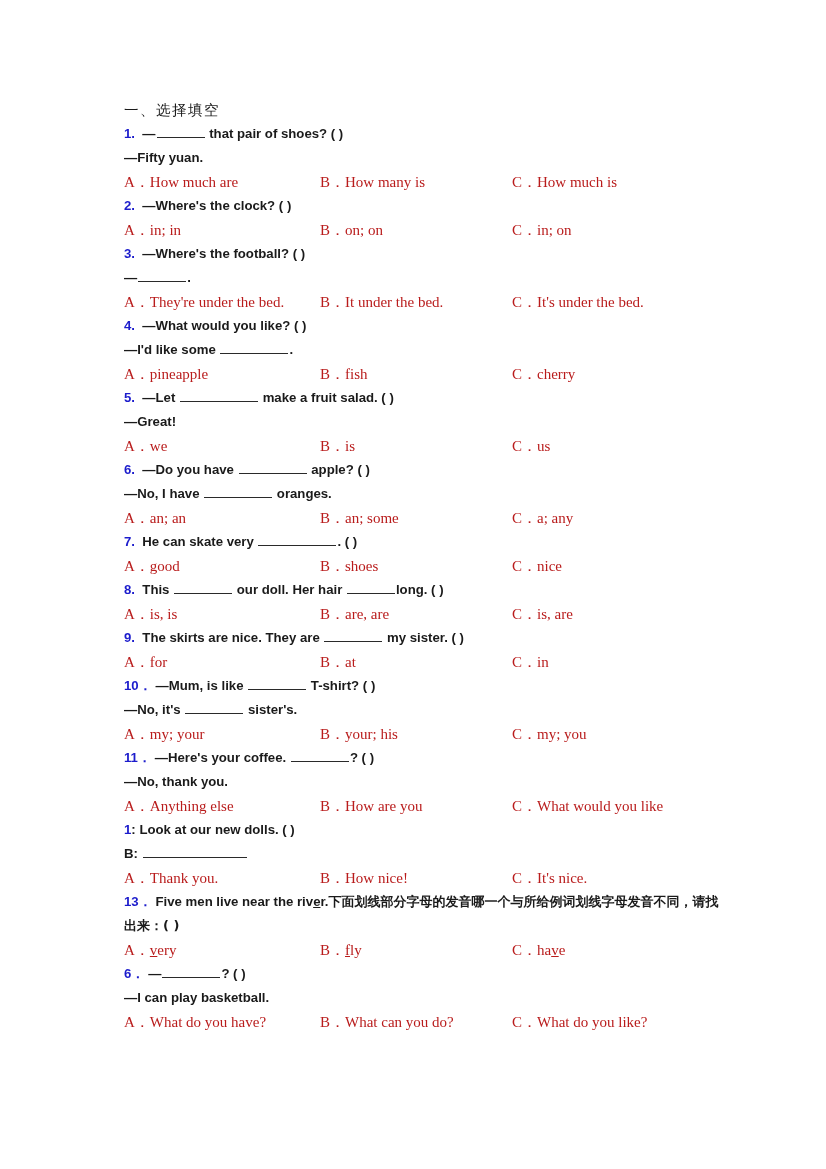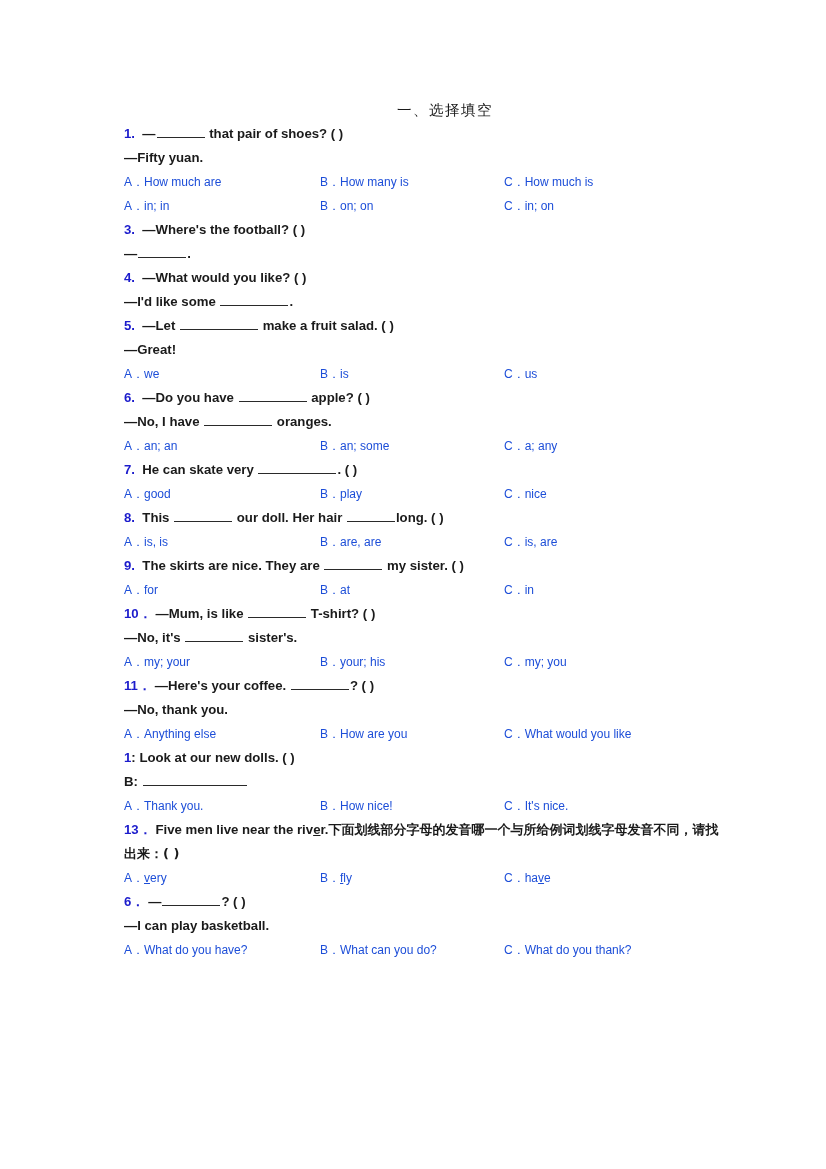--- a/index.html
+++ b/index.html
@@ -22,53 +22,53 @@
     padding: 98px 60px 0 124px;
     background: #ffffff;
   }
   .section-title {
     font-size: 14.5px;
     line-height: 24px;
     letter-spacing: 1.5px;
     color: #1a1a1a;
     margin: 0 0 0 0;
     white-space: nowrap;
-    text-align: center;
   }
   .qline {
     font-size: 13.2px;
     line-height: 24px;
     white-space: nowrap;
     color: #1a1a1a;
     font-weight: bold;
   }
   .qline.wrapline {
     white-space: normal;
     max-width: 600px;
   }
   .qnum {
     color: #1c1ccc;
     font-size: 13.2px;
   }
   .opts {
     display: block;
-    font-size: 12px;
+    font-size: 15px;
     line-height: 24px;
     position: relative;
     height: 24px;
     white-space: nowrap;
-    color: #1d4ed8;
+    color: #b91c1c;
+    font-family: Liberation Serif, serif;
   }
   .opt {
     position: absolute;
     top: 0;
   }
   .opt-a { left: 0px; }
   .opt-b { left: 196px; }
-  .opt-c { left: 380px; }
+  .opt-c { left: 388px; }
   .opt-letter {
     display: inline-block;
     min-width: 17px;
   }
   .blank {
     display: inline-block;
     border-bottom: 1px solid #2a2a2a;
     vertical-align: baseline;
     height: 0.92em;
     margin: 0 1px;
@@ -95,52 +95,63 @@
   <div class="section-title">一、选择填空</div>
 
   <div class="qline"><span class="qnum">1.</span>&nbsp;&nbsp;<span>—</span><span class="blank b-s"></span><span> that pair of shoes? (    )</span></div>
   <div class="qline">—Fifty yuan.</div>
   <div class="opts">
     <span class="opt opt-a"><span class="opt-letter">A．</span><span>How much are</span></span>
     <span class="opt opt-b"><span class="opt-letter">B．</span><span>How many is</span></span>
     <span class="opt opt-c"><span class="opt-letter">C．</span><span>How much is</span></span>
   </div>
 
+  <div class="qline"><span class="qnum">2.</span>&nbsp;&nbsp;<span>—Where's the clock? (  )</span></div>
   <div class="opts">
     <span class="opt opt-a"><span class="opt-letter">A．</span><span>in; in</span></span>
     <span class="opt opt-b"><span class="opt-letter">B．</span><span>on; on</span></span>
     <span class="opt opt-c"><span class="opt-letter">C．</span><span>in; on</span></span>
   </div>
 
   <div class="qline"><span class="qnum">3.</span>&nbsp;&nbsp;<span>—Where's the football? (  )</span></div>
   <div class="qline"><span>—</span><span class="blank b-s"></span><span>.</span></div>
+  <div class="opts">
+    <span class="opt opt-a"><span class="opt-letter">A．</span><span>They're under the bed.</span></span>
+    <span class="opt opt-b"><span class="opt-letter">B．</span><span>It under the bed.</span></span>
+    <span class="opt opt-c"><span class="opt-letter">C．</span><span>It's under the bed.</span></span>
+  </div>
 
   <div class="qline"><span class="qnum">4.</span>&nbsp;&nbsp;<span>—What would you like? (  )</span></div>
   <div class="qline"><span>—I'd like some </span><span class="blank b-l"></span><span>.</span></div>
+  <div class="opts">
+    <span class="opt opt-a"><span class="opt-letter">A．</span><span>pineapple</span></span>
+    <span class="opt opt-b"><span class="opt-letter">B．</span><span>fish</span></span>
+    <span class="opt opt-c"><span class="opt-letter">C．</span><span>cherry</span></span>
+  </div>
 
   <div class="qline"><span class="qnum">5.</span>&nbsp;&nbsp;<span>—Let </span><span class="blank b-xl"></span><span> make a fruit salad. (  )</span></div>
   <div class="qline">—Great!</div>
   <div class="opts">
     <span class="opt opt-a"><span class="opt-letter">A．</span><span>we</span></span>
     <span class="opt opt-b"><span class="opt-letter">B．</span><span>is</span></span>
     <span class="opt opt-c"><span class="opt-letter">C．</span><span>us</span></span>
   </div>
 
   <div class="qline"><span class="qnum">6.</span>&nbsp;&nbsp;<span>—Do you have </span><span class="blank b-l"></span><span> apple? (    )</span></div>
   <div class="qline"><span>—No, I have </span><span class="blank b-l"></span><span> oranges.</span></div>
   <div class="opts">
     <span class="opt opt-a"><span class="opt-letter">A．</span><span>an; an</span></span>
     <span class="opt opt-b"><span class="opt-letter">B．</span><span>an; some</span></span>
     <span class="opt opt-c"><span class="opt-letter">C．</span><span>a; any</span></span>
   </div>
 
   <div class="qline"><span class="qnum">7.</span>&nbsp;&nbsp;<span>He can skate very </span><span class="blank b-xl"></span><span>. (    )</span></div>
   <div class="opts">
     <span class="opt opt-a"><span class="opt-letter">A．</span><span>good</span></span>
-    <span class="opt opt-b"><span class="opt-letter">B．</span><span>play</span></span>
+    <span class="opt opt-b"><span class="opt-letter">B．</span><span>shoes</span></span>
     <span class="opt opt-c"><span class="opt-letter">C．</span><span>nice</span></span>
   </div>
 
   <div class="qline"><span class="qnum">8.</span>&nbsp;&nbsp;<span>This </span><span class="blank b-m"></span><span> our doll. Her hair </span><span class="blank b-s"></span><span>long. (  )</span></div>
   <div class="opts">
     <span class="opt opt-a"><span class="opt-letter">A．</span><span>is, is</span></span>
     <span class="opt opt-b"><span class="opt-letter">B．</span><span>are, are</span></span>
     <span class="opt opt-c"><span class="opt-letter">C．</span><span>is, are</span></span>
   </div>
 
@@ -180,16 +191,16 @@
     <span class="opt opt-a"><span class="opt-letter">A．</span><span class="ul">v</span><span>ery</span></span>
     <span class="opt opt-b"><span class="opt-letter">B．</span><span class="ul">f</span><span>ly</span></span>
     <span class="opt opt-c"><span class="opt-letter">C．</span><span>ha</span><span class="ul">v</span><span>e</span></span>
   </div>
 
   <div class="qline"><span class="qnum">6．</span>&nbsp;<span>—</span><span class="blank b-m"></span><span>? (  )</span></div>
   <div class="qline">—I can play basketball.</div>
   <div class="opts">
     <span class="opt opt-a"><span class="opt-letter">A．</span><span>What do you have?</span></span>
     <span class="opt opt-b"><span class="opt-letter">B．</span><span>What can you do?</span></span>
-    <span class="opt opt-c"><span class="opt-letter">C．</span><span>What do you thank?</span></span>
+    <span class="opt opt-c"><span class="opt-letter">C．</span><span>What do you like?</span></span>
   </div>
 
 </div>
 
 </body></html>

